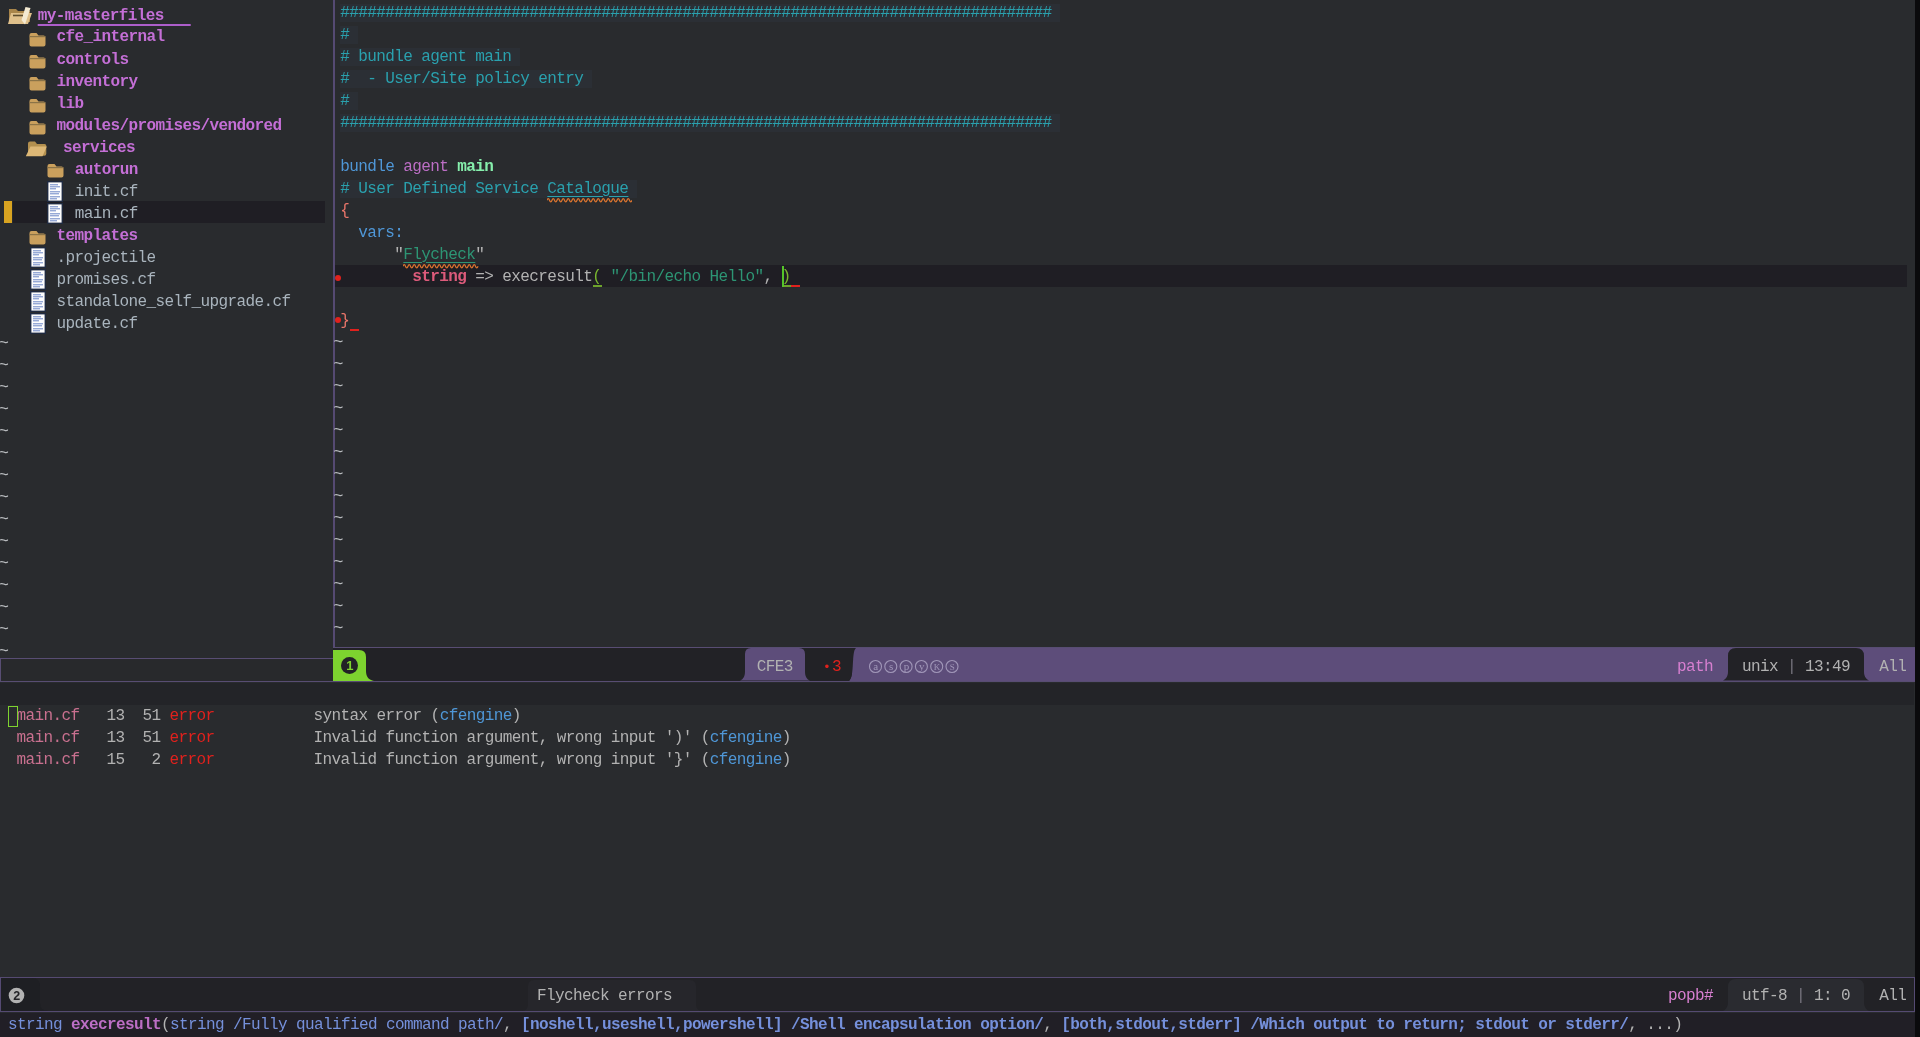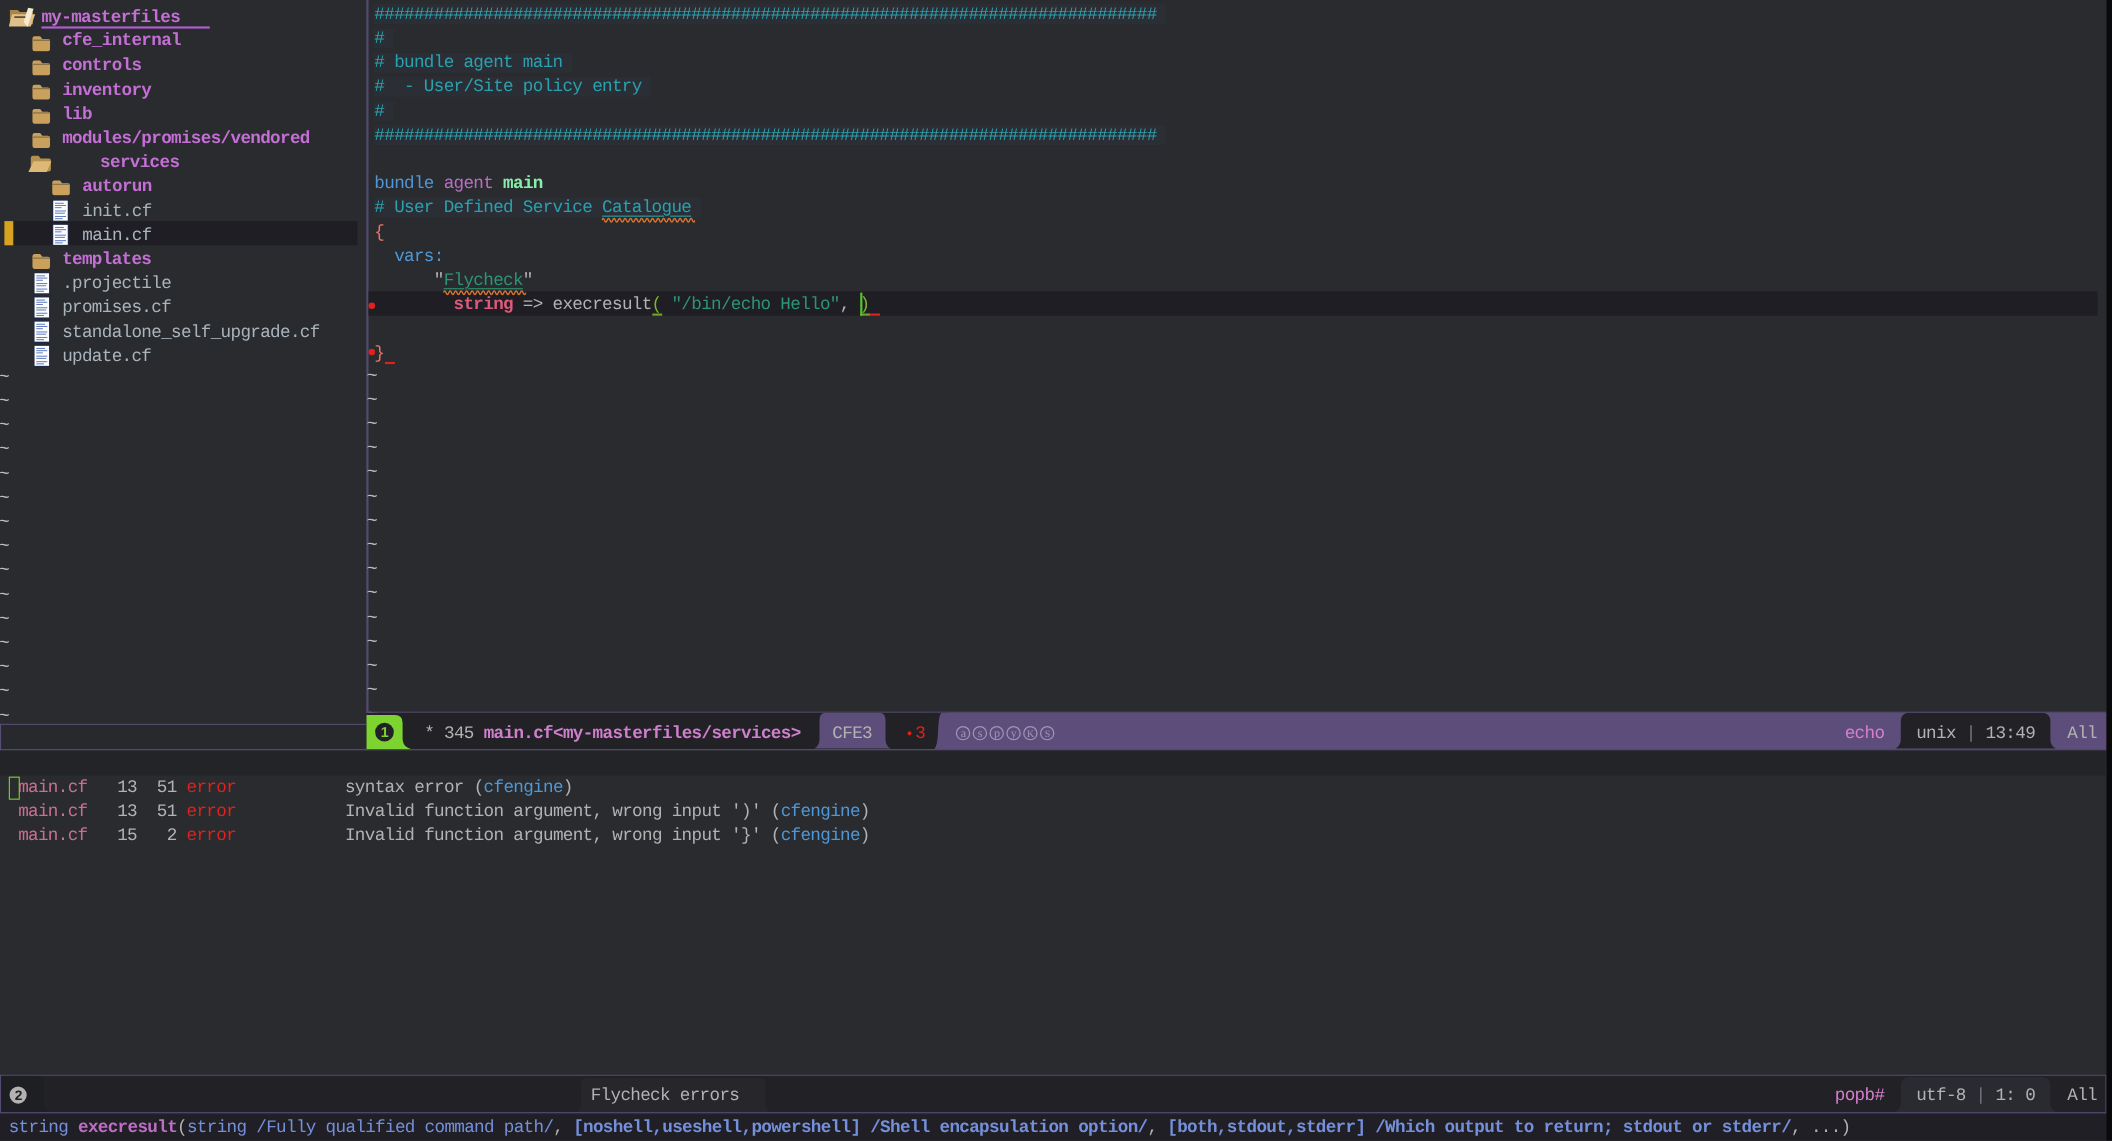--- a/index.html
+++ b/index.html
@@ -32,21 +32,21 @@
 
 <div class="abs" id="sb-hl" style="left:13px;top:201px;width:312px;height:22px;background:#1f1e24"></div>
 <div class="abs" style="left:4px;top:201px;width:8px;height:22px;background:#d8a321"></div>
 
 <div class="pre" style="left:37.7px;top:4.5px;"><span class="dir" style="text-decoration:underline;text-decoration-color:#ad5ecb;text-decoration-thickness:1.5px;text-underline-offset:3.5px">my-masterfiles&nbsp;&nbsp;&nbsp;</span></div>
 <div class="pre dir" style="left:56.5px;top:26px;">cfe_internal</div>
 <div class="pre dir" style="left:56.5px;top:48.5px;">controls</div>
 <div class="pre dir" style="left:56.5px;top:70.5px;">inventory</div>
 <div class="pre dir" style="left:56.5px;top:92.5px;">lib</div>
 <div class="pre dir" style="left:56.5px;top:114.5px;">modules/promises/vendored</div>
-<div class="pre dir" style="left:67px;top:136.5px;margin-left:24px;">services</div>
+<div class="pre dir" style="left:39px;top:136.5px;margin-left:24px;">services</div>
 <div class="pre dir" style="left:74.8px;top:158.5px;">autorun</div>
 <div class="pre file" style="left:74.8px;top:180.5px;">init.cf</div>
 <div class="pre file" style="left:74.8px;top:202.5px;">main.cf</div>
 <div class="pre dir" style="left:56.5px;top:224.5px;">templates</div>
 <div class="pre file" style="left:56.5px;top:246.5px;">.projectile</div>
 <div class="pre file" style="left:56.5px;top:268.5px;">promises.cf</div>
 <div class="pre file" style="left:56.5px;top:290.5px;">standalone_self_upgrade.cf</div>
 <div class="pre file" style="left:56.5px;top:312.5px;">update.cf</div>
 
 <div class="abs" style="left:8px;top:5.5px">
@@ -252,24 +252,23 @@
 </svg>
 
 <svg class="abs" style="left:740px;top:648.4px" width="70" height="32.4">
  <path d="M0 32.4 C3 31.4 5 28.4 5 23.4 L5 6 Q5 0 11 0 L59 0 Q65 0 65 6 L65 23.4 C65 28.4 67 31.4 70 32.4 Z" fill="#5d4d7a"></path>
 </svg>
 
 <svg class="abs" style="left:1723px;top:648.4px" width="146" height="32.4">
  <path d="M0 32.4 C2 31.6 5 29 5 24 L5 8 Q5 0 13 0 L133 0 Q141 0 141 8 L141 24 C141 29 144 31.6 146 32.4 Z" fill="#222226"></path>
 </svg>
 
-<div class="mlt" style="left:385.7px;">* 345 <span class="pink b">main.cf&lt;my-masterfiles/services&gt;</span></div>
 <div class="mlt" style="left:756.7px;">CFE3</div>
 <div class="mlt err" style="left:823px;"><span style="font-size:13px;letter-spacing:1.2px">•</span>3</div>
-<div class="mlt" style="left:1677px;color:#d77fd0">echo</div>
+<div class="mlt" style="left:1677px;color:#d77fd0">path</div>
 <div class="mlt" style="left:1742px;">unix <span style="color:#77747e">|</span> 13:49</div>
 <div class="mlt" style="left:1879.3px;">All</div>
 
 <svg class="abs" style="left:868px;top:654.5px" width="95" height="24">
  <g stroke="#a096b8" fill="none" stroke-width="1.1">
   <circle cx="7.5" cy="11.5" r="6"></circle>
         <circle cx="22.8" cy="11.5" r="6"></circle>
         <circle cx="38.1" cy="11.5" r="6"></circle>
         <circle cx="53.4" cy="11.5" r="6"></circle>
         <circle cx="68.7" cy="11.5" r="6"></circle>

